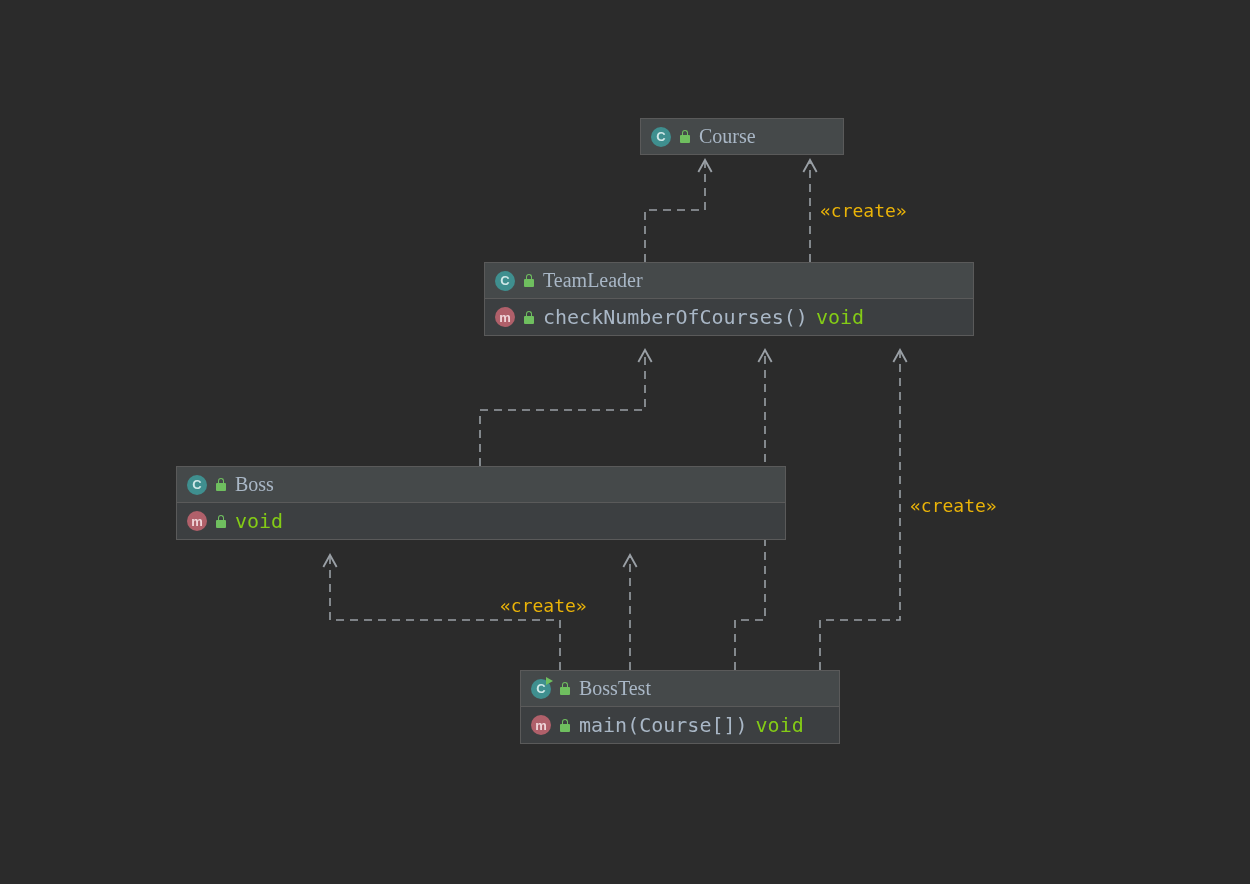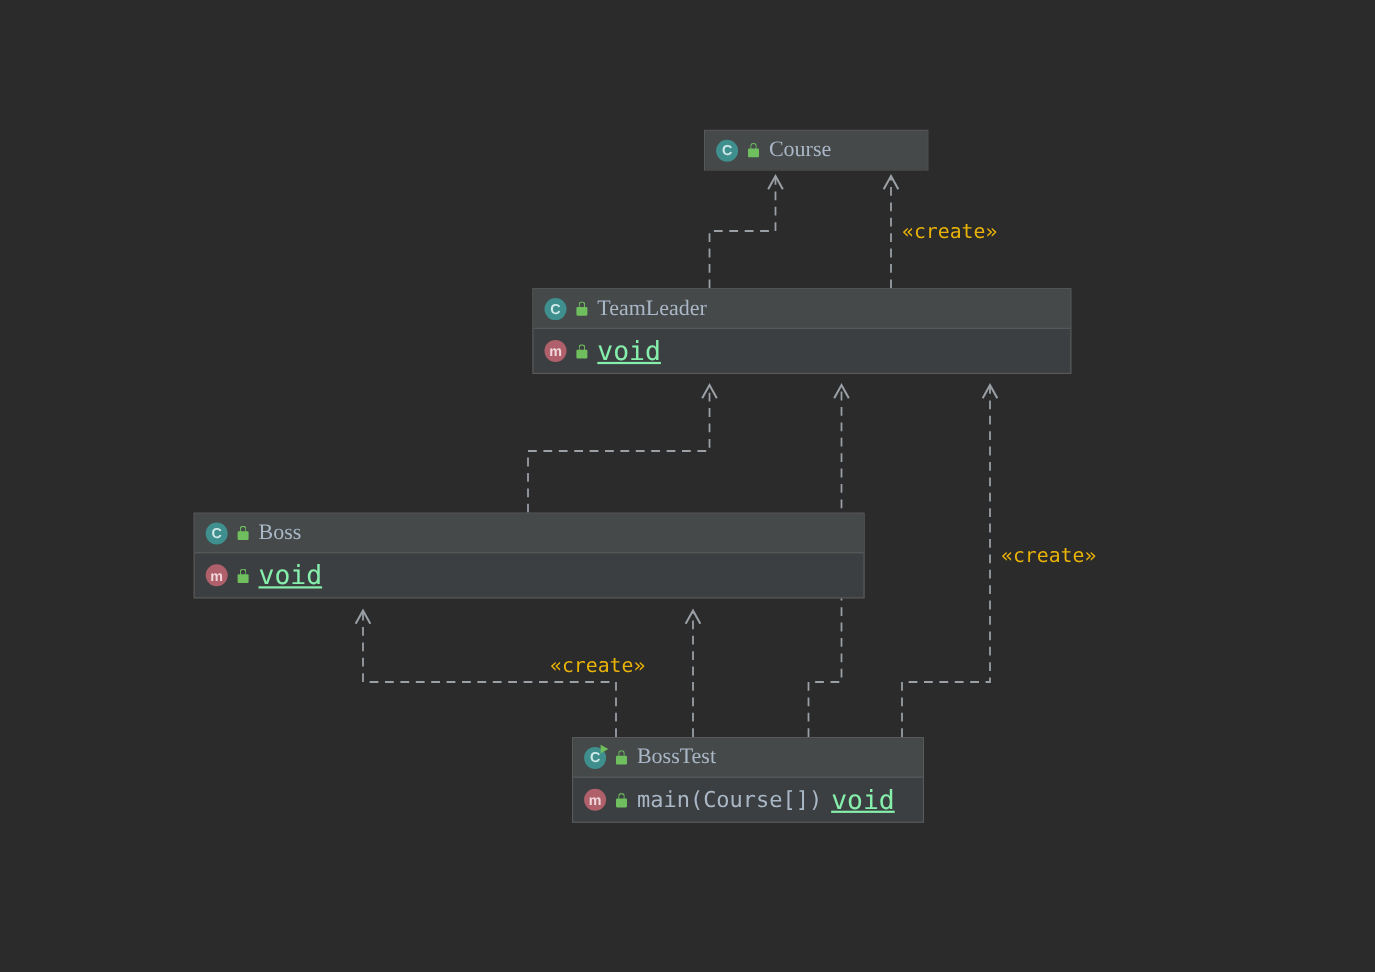--- a/index.html
+++ b/index.html
@@ -46,23 +46,22 @@
   .cls-name {
     color: #a9b7c6;
     font-size: 20px;
     font-family: Liberation Serif, serif;
   }
   .member {
     color: #a9b7c6;
     font-size: 20px;
   }
   .ret {
-    color: #86efac;
-    font-size: 24px;
-    text-decoration: underline;
+    color: #84cc16;
+    font-size: 20px;
   }
   .icon {
     width: 20px;
     height: 20px;
     border-radius: 50%;
     display: inline-flex;
     align-items: center;
     justify-content: center;
     font-family: sans-serif;
     font-weight: bold;
@@ -156,20 +155,21 @@
 
   <div id="box-teamleader" class="box">
     <div class="header">
       <span class="icon c">C</span>
       <span class="lock"></span>
       <span class="cls-name">TeamLeader</span>
     </div>
     <div class="row">
       <span class="icon m">m</span>
       <span class="lock"></span>
+      <span class="member">checkNumberOfCourses()</span>
       <span class="ret">void</span>
     </div>
   </div>
 
   <div id="box-boss" class="box">
     <div class="header">
       <span class="icon c">C</span>
       <span class="lock"></span>
       <span class="cls-name">Boss</span>
     </div>

